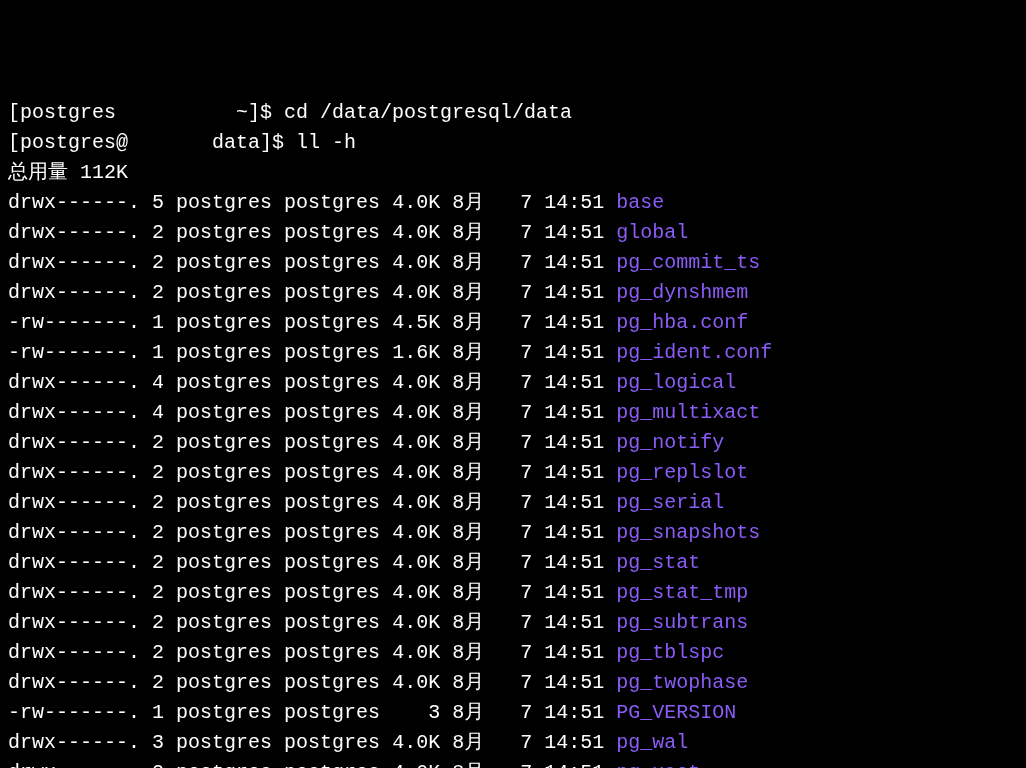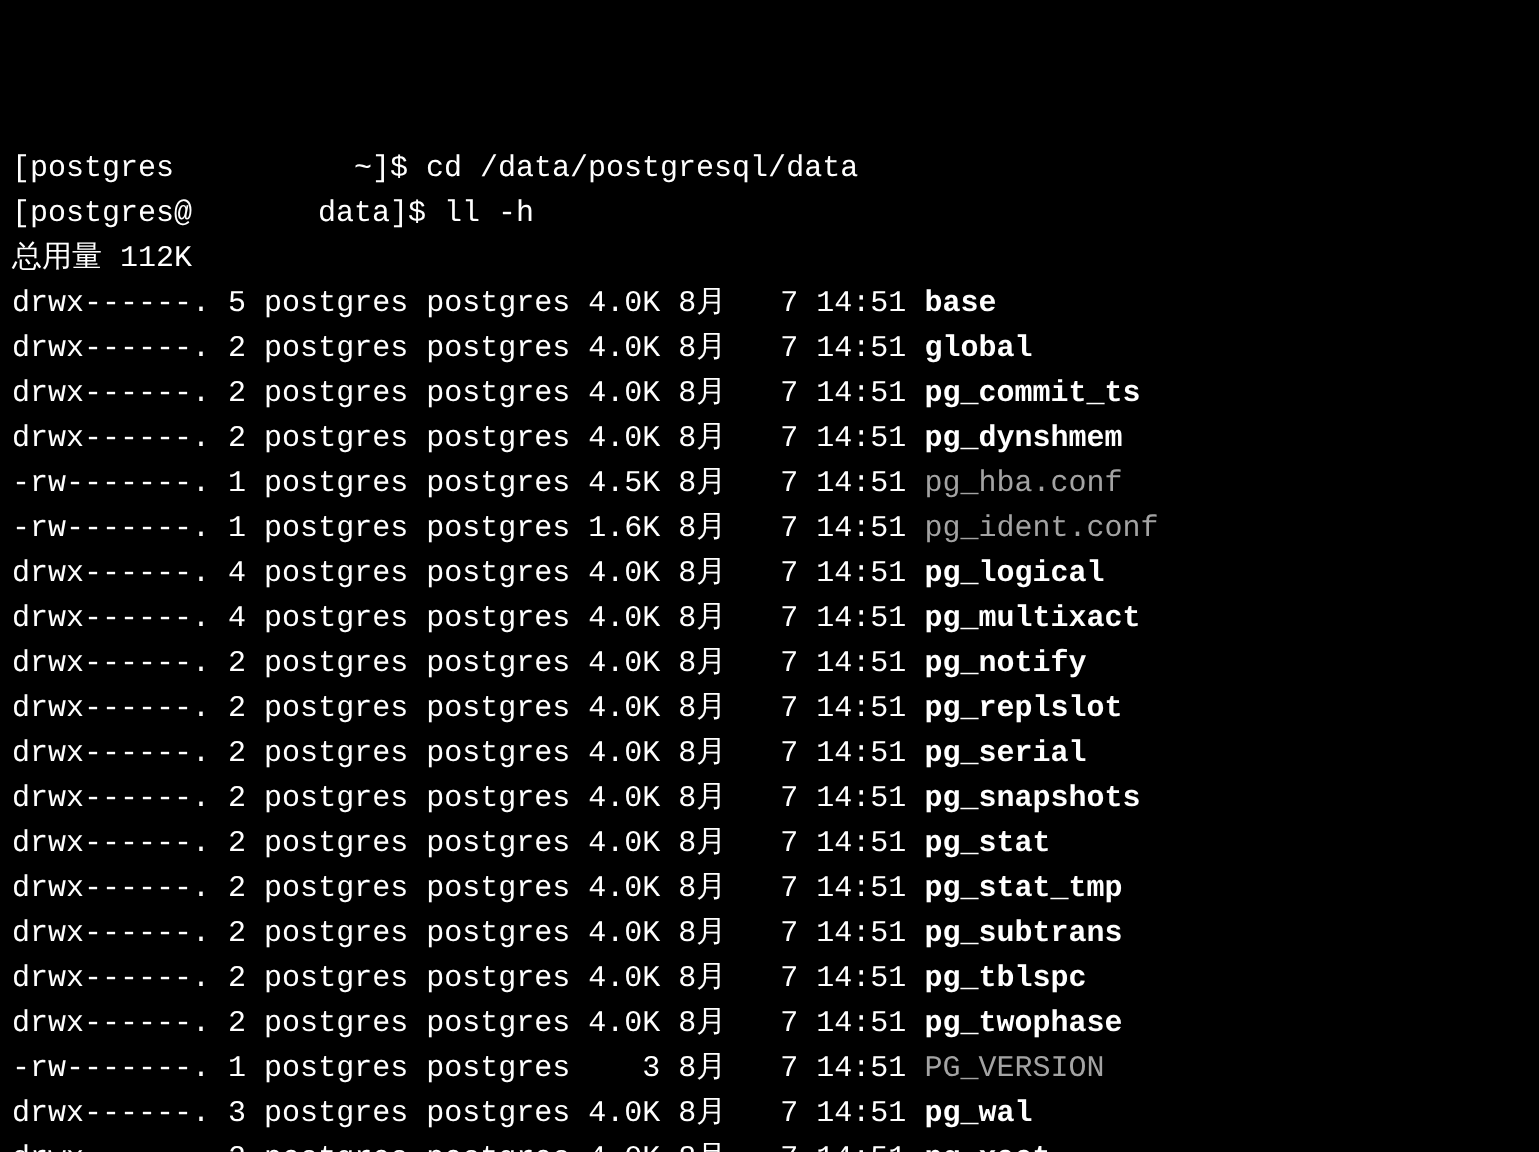--- a/index.html
+++ b/index.html
@@ -6,22 +6,22 @@
       margin: 0;
       padding: 8px;
       background: #000;
       color: #fff;
       font-family: "Courier New", Consolas, monospace;
       font-size: 20px;
       line-height: 1.5;
       white-space: pre;
       overflow: hidden;
     }
-    .dir { color: #ffffff; font-weight: bold; }
-    .file { color: #a3a3a3; }
+    .dir { color: #8b5cf6; font-weight: normal; }
+    .file { color: #8b5cf6; }
     .line { display: block; }
   </style>
 </head>
 <body>
 
 
 <div id="terminal"><span class="line">[postgres          ~]$ cd /data/postgresql/data</span><span class="line">[postgres@       data]$ ll -h</span><span class="line">总用量 112K</span><span class="line"><span>drwx------.</span> <span>5</span> <span>postgres</span> <span>postgres</span> <span>4.0K</span> <span>8月</span>  <span> 7</span> <span>14:51</span> <span class="dir">base</span></span><span class="line"><span>drwx------.</span> <span>2</span> <span>postgres</span> <span>postgres</span> <span>4.0K</span> <span>8月</span>  <span> 7</span> <span>14:51</span> <span class="dir">global</span></span><span class="line"><span>drwx------.</span> <span>2</span> <span>postgres</span> <span>postgres</span> <span>4.0K</span> <span>8月</span>  <span> 7</span> <span>14:51</span> <span class="dir">pg_commit_ts</span></span><span class="line"><span>drwx------.</span> <span>2</span> <span>postgres</span> <span>postgres</span> <span>4.0K</span> <span>8月</span>  <span> 7</span> <span>14:51</span> <span class="dir">pg_dynshmem</span></span><span class="line"><span>-rw-------.</span> <span>1</span> <span>postgres</span> <span>postgres</span> <span>4.5K</span> <span>8月</span>  <span> 7</span> <span>14:51</span> <span class="file">pg_hba.conf</span></span><span class="line"><span>-rw-------.</span> <span>1</span> <span>postgres</span> <span>postgres</span> <span>1.6K</span> <span>8月</span>  <span> 7</span> <span>14:51</span> <span class="file">pg_ident.conf</span></span><span class="line"><span>drwx------.</span> <span>4</span> <span>postgres</span> <span>postgres</span> <span>4.0K</span> <span>8月</span>  <span> 7</span> <span>14:51</span> <span class="dir">pg_logical</span></span><span class="line"><span>drwx------.</span> <span>4</span> <span>postgres</span> <span>postgres</span> <span>4.0K</span> <span>8月</span>  <span> 7</span> <span>14:51</span> <span class="dir">pg_multixact</span></span><span class="line"><span>drwx------.</span> <span>2</span> <span>postgres</span> <span>postgres</span> <span>4.0K</span> <span>8月</span>  <span> 7</span> <span>14:51</span> <span class="dir">pg_notify</span></span><span class="line"><span>drwx------.</span> <span>2</span> <span>postgres</span> <span>postgres</span> <span>4.0K</span> <span>8月</span>  <span> 7</span> <span>14:51</span> <span class="dir">pg_replslot</span></span><span class="line"><span>drwx------.</span> <span>2</span> <span>postgres</span> <span>postgres</span> <span>4.0K</span> <span>8月</span>  <span> 7</span> <span>14:51</span> <span class="dir">pg_serial</span></span><span class="line"><span>drwx------.</span> <span>2</span> <span>postgres</span> <span>postgres</span> <span>4.0K</span> <span>8月</span>  <span> 7</span> <span>14:51</span> <span class="dir">pg_snapshots</span></span><span class="line"><span>drwx------.</span> <span>2</span> <span>postgres</span> <span>postgres</span> <span>4.0K</span> <span>8月</span>  <span> 7</span> <span>14:51</span> <span class="dir">pg_stat</span></span><span class="line"><span>drwx------.</span> <span>2</span> <span>postgres</span> <span>postgres</span> <span>4.0K</span> <span>8月</span>  <span> 7</span> <span>14:51</span> <span class="dir">pg_stat_tmp</span></span><span class="line"><span>drwx------.</span> <span>2</span> <span>postgres</span> <span>postgres</span> <span>4.0K</span> <span>8月</span>  <span> 7</span> <span>14:51</span> <span class="dir">pg_subtrans</span></span><span class="line"><span>drwx------.</span> <span>2</span> <span>postgres</span> <span>postgres</span> <span>4.0K</span> <span>8月</span>  <span> 7</span> <span>14:51</span> <span class="dir">pg_tblspc</span></span><span class="line"><span>drwx------.</span> <span>2</span> <span>postgres</span> <span>postgres</span> <span>4.0K</span> <span>8月</span>  <span> 7</span> <span>14:51</span> <span class="dir">pg_twophase</span></span><span class="line"><span>-rw-------.</span> <span>1</span> <span>postgres</span> <span>postgres</span> <span>   3</span> <span>8月</span>  <span> 7</span> <span>14:51</span> <span class="file">PG_VERSION</span></span><span class="line"><span>drwx------.</span> <span>3</span> <span>postgres</span> <span>postgres</span> <span>4.0K</span> <span>8月</span>  <span> 7</span> <span>14:51</span> <span class="dir">pg_wal</span></span><span class="line"><span>drwx------.</span> <span>2</span> <span>postgres</span> <span>postgres</span> <span>4.0K</span> <span>8月</span>  <span> 7</span> <span>14:51</span> <span class="dir">pg_xact</span></span></div>
 
 
 

